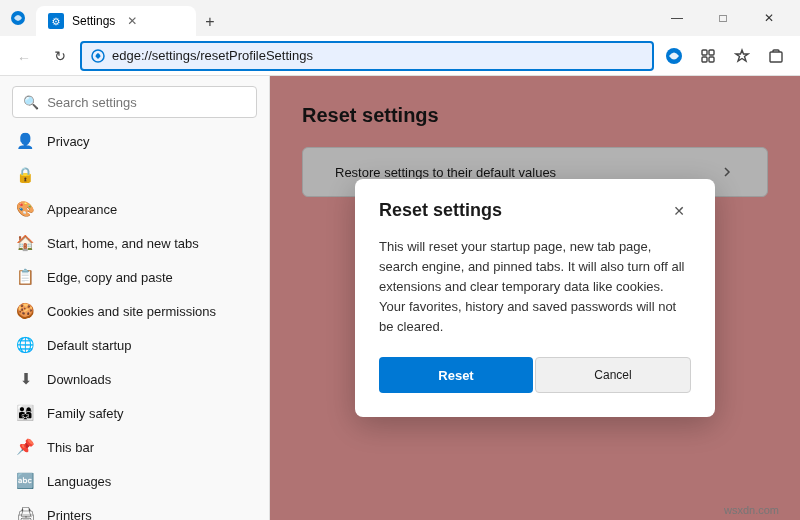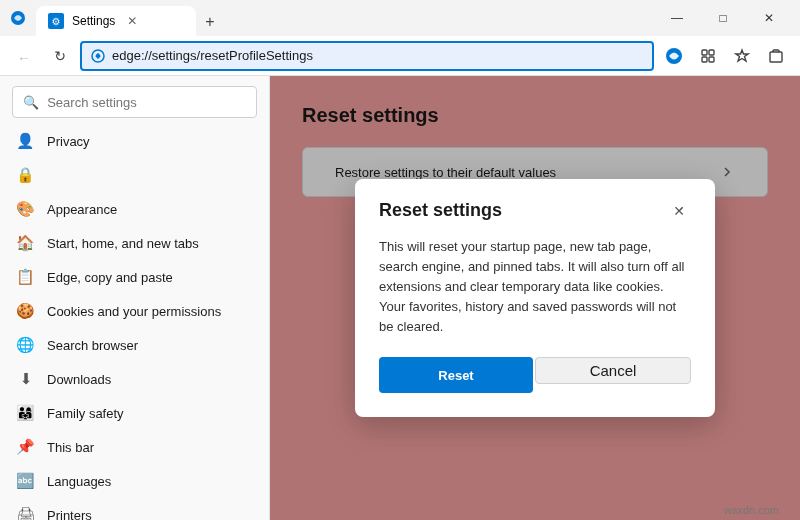--- a/index.html
+++ b/index.html
@@ -301,26 +301,26 @@
       background: #0078d4;
       color: #fff;
       border: none;
       border-radius: 4px;
       font-size: 13px;
       font-weight: 600;
       cursor: pointer;
     }
     .btn-cancel {
       flex: 1;
-      height: 27px;
+      height: 36px;
       background: #f0f0f0;
       color: #1a1a1a;
       border: 1px solid #d0d0d0;
       border-radius: 4px;
-      font-size: 15px;
+      font-size: 12px;
       cursor: pointer;
     }
 
     
     .watermark {
       position: fixed;
       bottom: 4px;
       right: 21px;
       font-size: 11px;
       color: #aaa;
@@ -414,25 +414,25 @@
     <div class="sidebar-item">
       <div class="sidebar-item-icon">🏠</div>
       <span>Start, home, and new tabs</span>
     </div>
     <div class="sidebar-item">
       <div class="sidebar-item-icon">📋</div>
       <span>Edge, copy and paste</span>
     </div>
     <div class="sidebar-item">
       <div class="sidebar-item-icon">🍪</div>
-      <span>Cookies and your permissions</span>
+      <span>Cookies and site permissions</span>
     </div>
     <div class="sidebar-item">
       <div class="sidebar-item-icon">🌐</div>
-      <span>Search browser</span>
+      <span>Default startup</span>
     </div>
     <div class="sidebar-item">
       <div class="sidebar-item-icon">⬇</div>
       <span>Downloads</span>
     </div>
     <div class="sidebar-item">
       <div class="sidebar-item-icon">👨‍👩‍👧</div>
       <span>Family safety</span>
     </div>
     <div class="sidebar-item">

